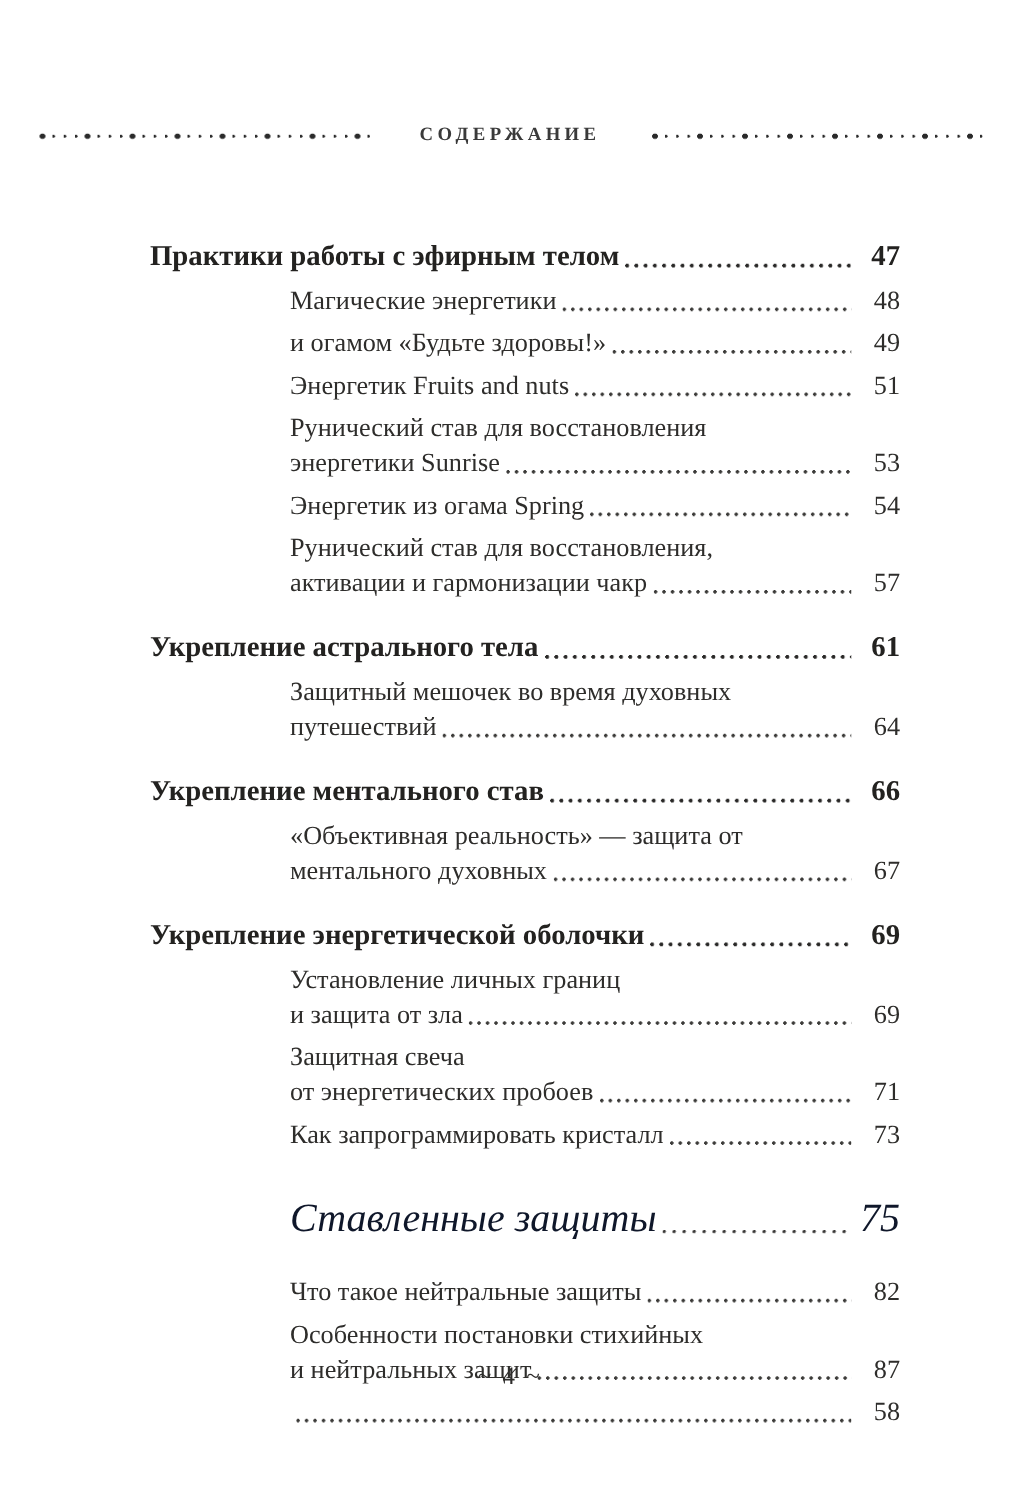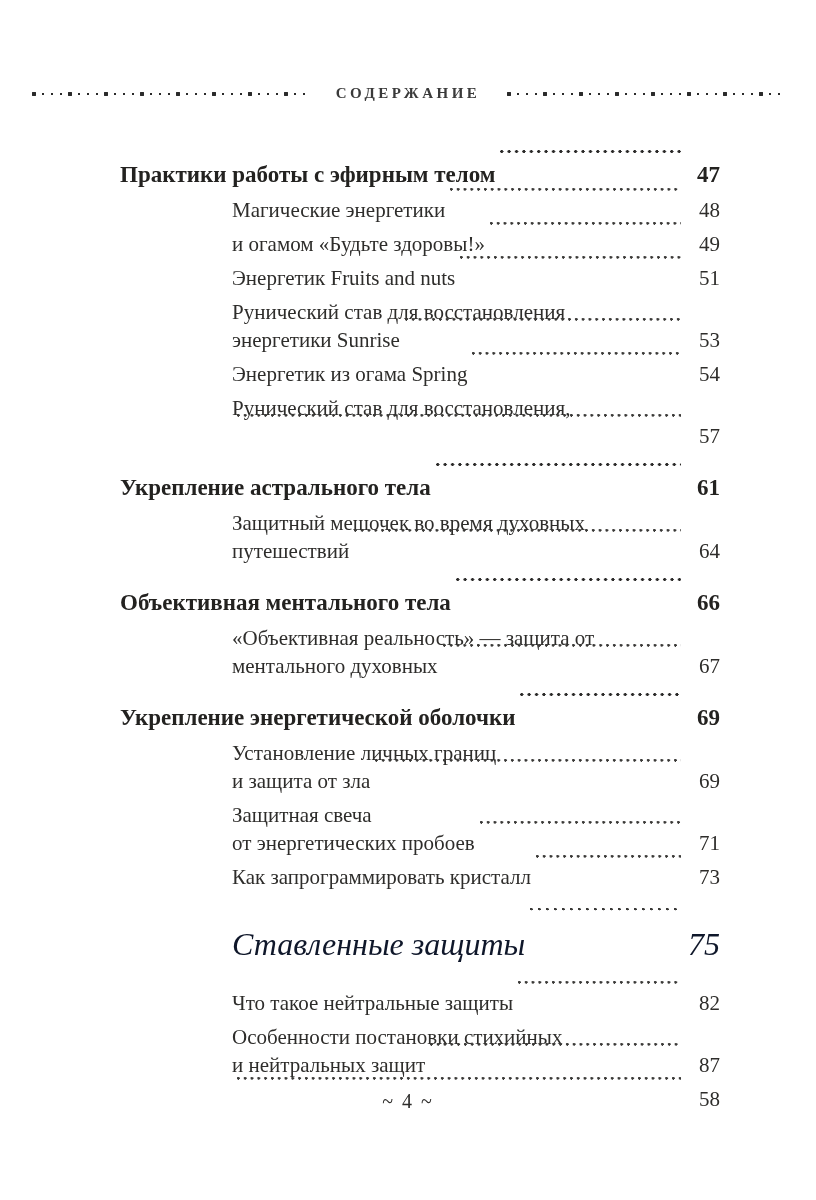--- a/index.html
+++ b/index.html
@@ -30,21 +30,21 @@
       radial-gradient(circle at 4px 5px, #2a2a2a 2.1px, transparent 2.4px),
       radial-gradient(circle at 4px 5px, #2a2a2a 1px, transparent 1.2px);
     background-size: 36px 10px, 9px 10px;
     background-repeat: repeat-x;
   }
   .title {
     font-size: 15px;
     font-weight: bold;
     letter-spacing: 3.5px;
     color: #3a3a3a;
-    margin: 1px;
+    margin: 16px;
     padding: 0 24px;
     white-space: nowrap;
   }
 
   
   .toc {
     margin: 56px 0 0 120px;
     width: 600px;
   }
   .entry { margin-top: 6px; }
@@ -63,21 +63,21 @@
     padding-left: 112px;
     margin-top: 30px;
     margin-bottom: 22px;
     font-size: 32px;
     font-style: italic;
     color: #0f172a;
   }
   .line { line-height: 28px; }
   .entry.chapter .line { line-height: 31px; }
   .entry.part .line { line-height: 46px; }
-  .with-leader { display: flex; align-items: flex-start; }
+  .with-leader { display: flex; align-items: flex-end; }
   .text { white-space: nowrap; }
   .dots { flex: 1; position: relative; min-width: 16px; }
   .dots::before {
     content: "";
     position: absolute;
     left: 5px; right: 3px; bottom: 5px;
     height: 3px;
     background-image: radial-gradient(circle at 1.4px 1.4px, #3b3a38 1.25px, transparent 1.5px);
     background-size: 6.8px 3px;
     background-repeat: repeat-x;
@@ -160,20 +160,21 @@
       <div class="entry sub">
         <div class="line with-leader">
           <span class="text">Энергетик из огама Spring</span>
           <span class="dots"></span>
           <span class="pagenum">54</span>
         </div>
       </div>
       <div class="entry sub">
         <div class="line"><span class="text">Рунический став для восстановления,</span></div>
         <div class="line with-leader">
+          <span class="text">активации и гармонизации чакр</span>
           <span class="dots"></span>
           <span class="pagenum">57</span>
         </div>
       </div>
       <div class="entry chapter">
         <div class="line with-leader">
           <span class="text">Укрепление астрального тела</span>
           <span class="dots"></span>
           <span class="pagenum">61</span>
         </div>
@@ -181,21 +182,21 @@
       <div class="entry sub">
         <div class="line"><span class="text">Защитный мешочек во время духовных</span></div>
         <div class="line with-leader">
           <span class="text">путешествий</span>
           <span class="dots"></span>
           <span class="pagenum">64</span>
         </div>
       </div>
       <div class="entry chapter">
         <div class="line with-leader">
-          <span class="text">Объективная ментального тела</span>
+          <span class="text">Укрепление ментального став</span>
           <span class="dots"></span>
           <span class="pagenum">66</span>
         </div>
       </div>
       <div class="entry sub">
         <div class="line"><span class="text">«Объективная реальность» — защита от</span></div>
         <div class="line with-leader">
           <span class="text">ментального духовных</span>
           <span class="dots"></span>
           <span class="pagenum">67</span>

